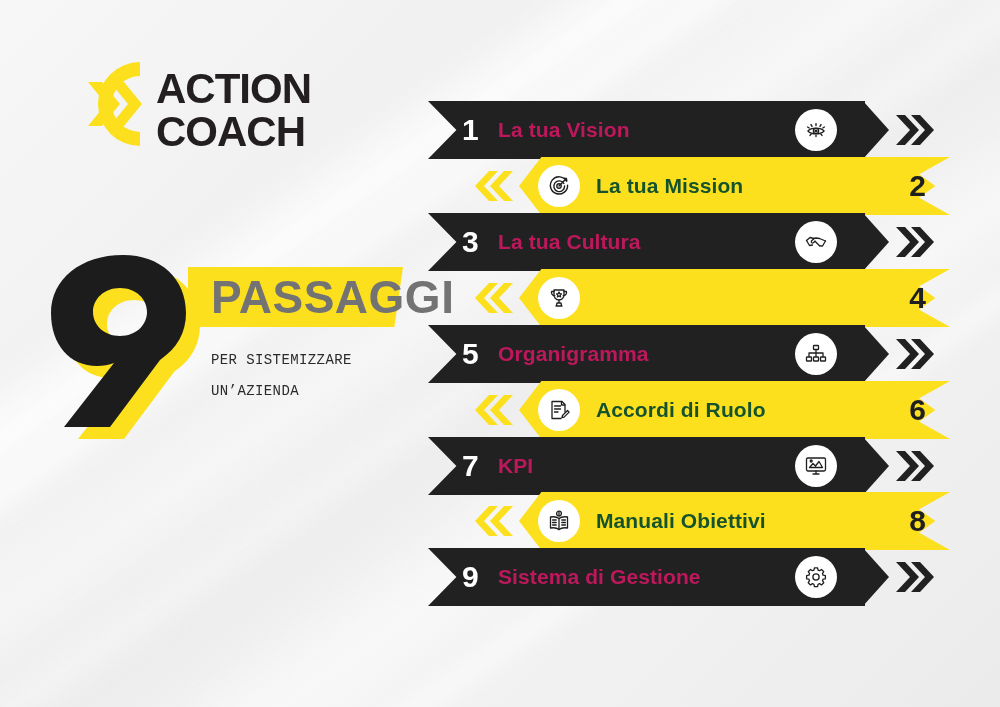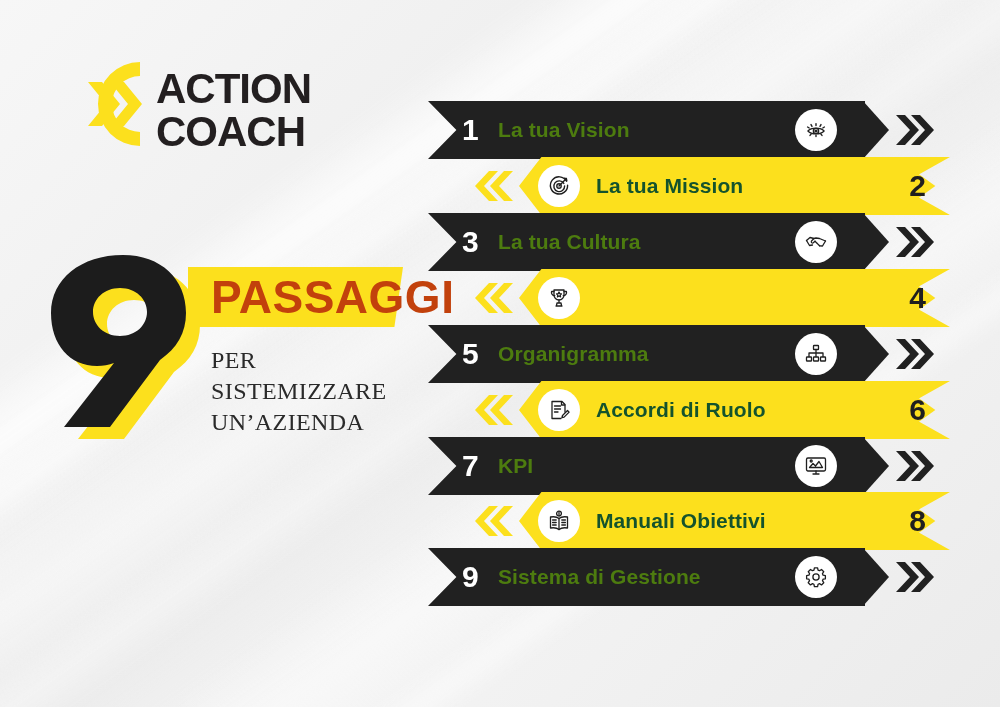--- a/index.html
+++ b/index.html
@@ -47,28 +47,28 @@
   .banner {
     position: absolute; left: 140px; top: 12px;
     width: 215px; height: 60px;
     background: #FCE01D;
     clip-path: polygon(0 0, 100% 0, 96% 100%, 0 100%);
     z-index: 1;
   }
   .banner-text {
     position: absolute; left: 163px; top: 18px;
     font-size: 46px; font-weight: 900; letter-spacing: .5px;
-    color: #c2410c; z-index: 3; line-height: 48px;
+    color: #737373; z-index: 3; line-height: 48px;
     font-family: "Liberation Sans", sans-serif;
   }
   .hero-sub {
     position: absolute; left: 163px; top: 90px;
-    font-size: 24px; font-weight: 400; color: #2a2a2a;
+    font-size: 14px; font-weight: 400; color: #2a2a2a;
     line-height: 31px; letter-spacing: .4px; z-index: 3;
-    font-family: Liberation Serif, serif;
+    font-family: Liberation Mono, monospace;
   }
 
   
   #steps { position: absolute; left: 0; top: 0; width: 1000px; height: 707px; z-index: 4; }
   .step { position: absolute; height: 58px; }
 
   
   .step.dark { left: 428px; width: 437px; }
   .step.dark .bar {
     position: absolute; inset: 0;
@@ -81,21 +81,21 @@
     background: #212121;
     clip-path: polygon(0 0, 100% 50%, 0 100%);
   }
   .step.dark .chev { position: absolute; right: -69px; top: 8px; width: 42px; height: 42px; }
   .step.dark .num {
     position: absolute; left: 34px; top: 50%; transform: translateY(-50%);
     font-size: 30px; font-weight: 900; color: #ffffff; line-height: 1;
   }
   .step.dark .label {
     position: absolute; left: 70px; top: 50%; transform: translateY(-50%);
-    font-size: 21px; font-weight: 700; color: #4d7c0f;
+    font-size: 21px; font-weight: 700; color: #be185d;
     letter-spacing: .1px; white-space: nowrap;
   }
   .step.dark .icon-circle {
     position: absolute; right: 28px; top: 50%; transform: translateY(-50%);
     width: 42px; height: 42px; border-radius: 50%;
     background: #ffffff; display: flex; align-items: center; justify-content: center;
   }
 
   
   .step.yellow { left: 497px; width: 453px; }

